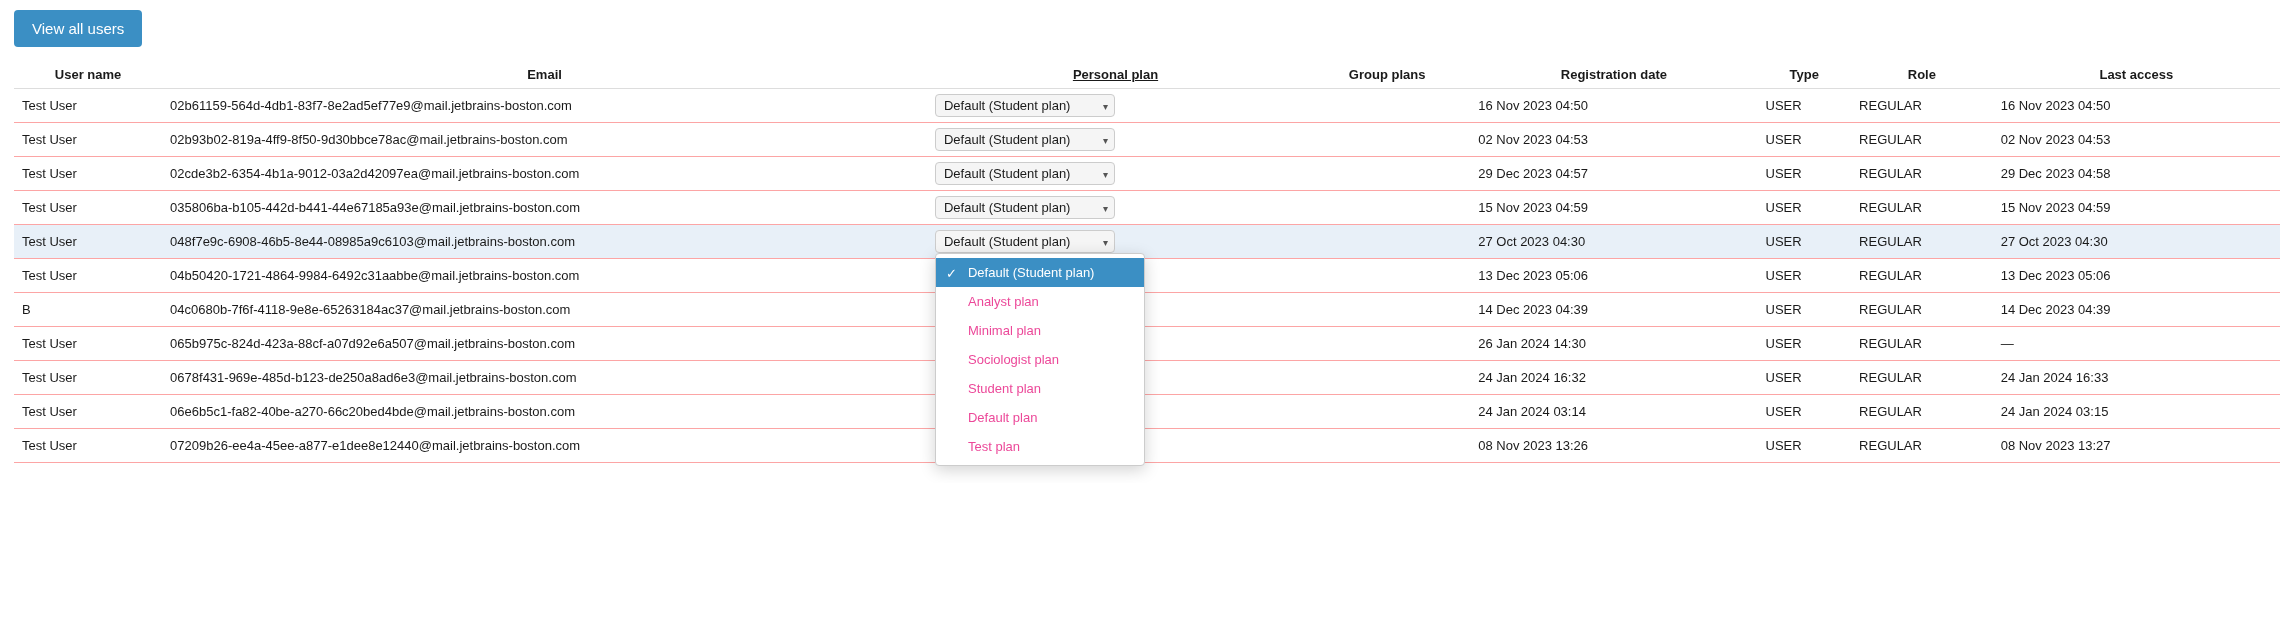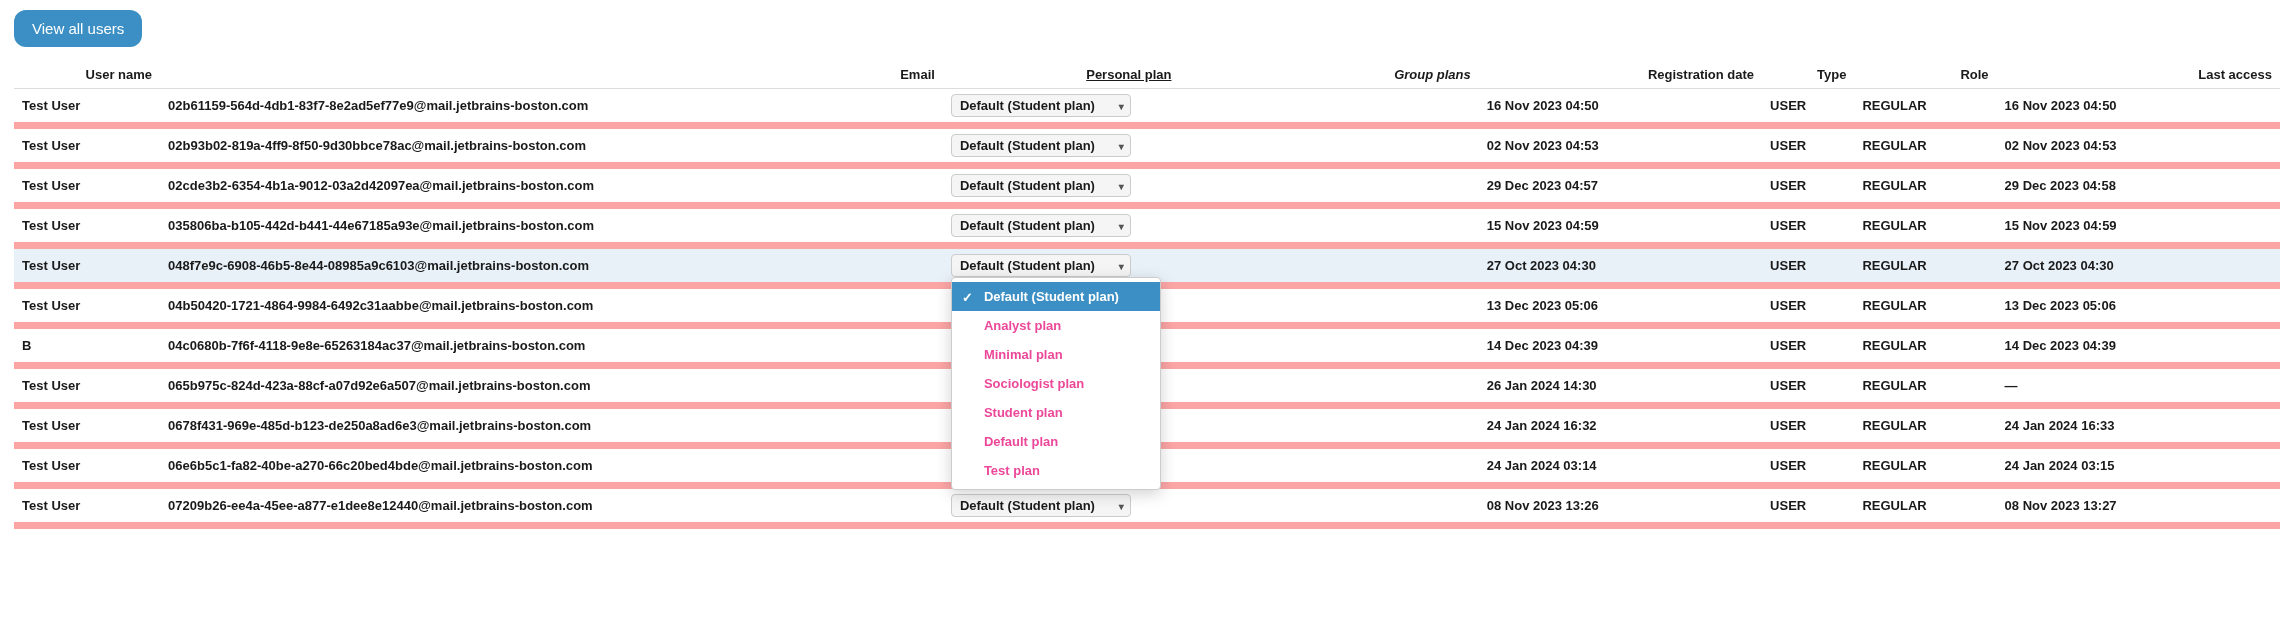--- a/index.html
+++ b/index.html
@@ -12,50 +12,49 @@
 
     .page-container {
       padding: 10px 14px 20px 14px;
       position: relative;
     }
 
     .btn-view-all {
       background: #3b8fc4;
       color: #fff;
       border: none;
-      border-radius: 12px;
+      border-radius: 4px;
       padding: 10px 18px;
       font-size: 15px;
       font-weight: 500;
       cursor: pointer;
       margin-bottom: 14px;
       display: inline-block;
     }
 
     table {
       width: 100%;
       border-collapse: collapse;
       font-size: 13px;
     }
 
     thead th {
-      text-align: right;
+      text-align: center;
       font-weight: 700;
       padding: 6px 8px;
       border-bottom: 1px solid #ddd;
       white-space: nowrap;
     }
 
     thead th.center {
       text-align: center;
     }
 
     tbody tr {
-      border-bottom: 7px solid #fca5a5;
-      font-weight: bold;
+      border-bottom: 1px solid #fca5a5;
     }
 
     tbody tr.highlighted {
       background: #e8f0f8;
     }
 
     tbody td {
       padding: 5px 8px;
       white-space: nowrap;
     }
@@ -118,21 +117,21 @@
       position: absolute;
       left: 10px;
       top: 50%;
       transform: translateY(-50%);
       font-size: 13px;
     }
 
     .col-username { width: 80px; }
     .col-email { width: 420px; }
     .col-personal { width: 210px; text-decoration: underline; }
-    .col-group { width: 90px; font-style: italic; }
+    .col-group { width: 90px; }
     .col-regdate { width: 160px; }
     .col-type { width: 50px; }
     .col-role { width: 70px; margin-left: 39px; }
     .col-lastaccess { width: 160px; margin-top: 8px; }
   </style>
 </head>
 <body>
 
 <div class="page-container">
   <button class="btn-view-all">View all users</button>

